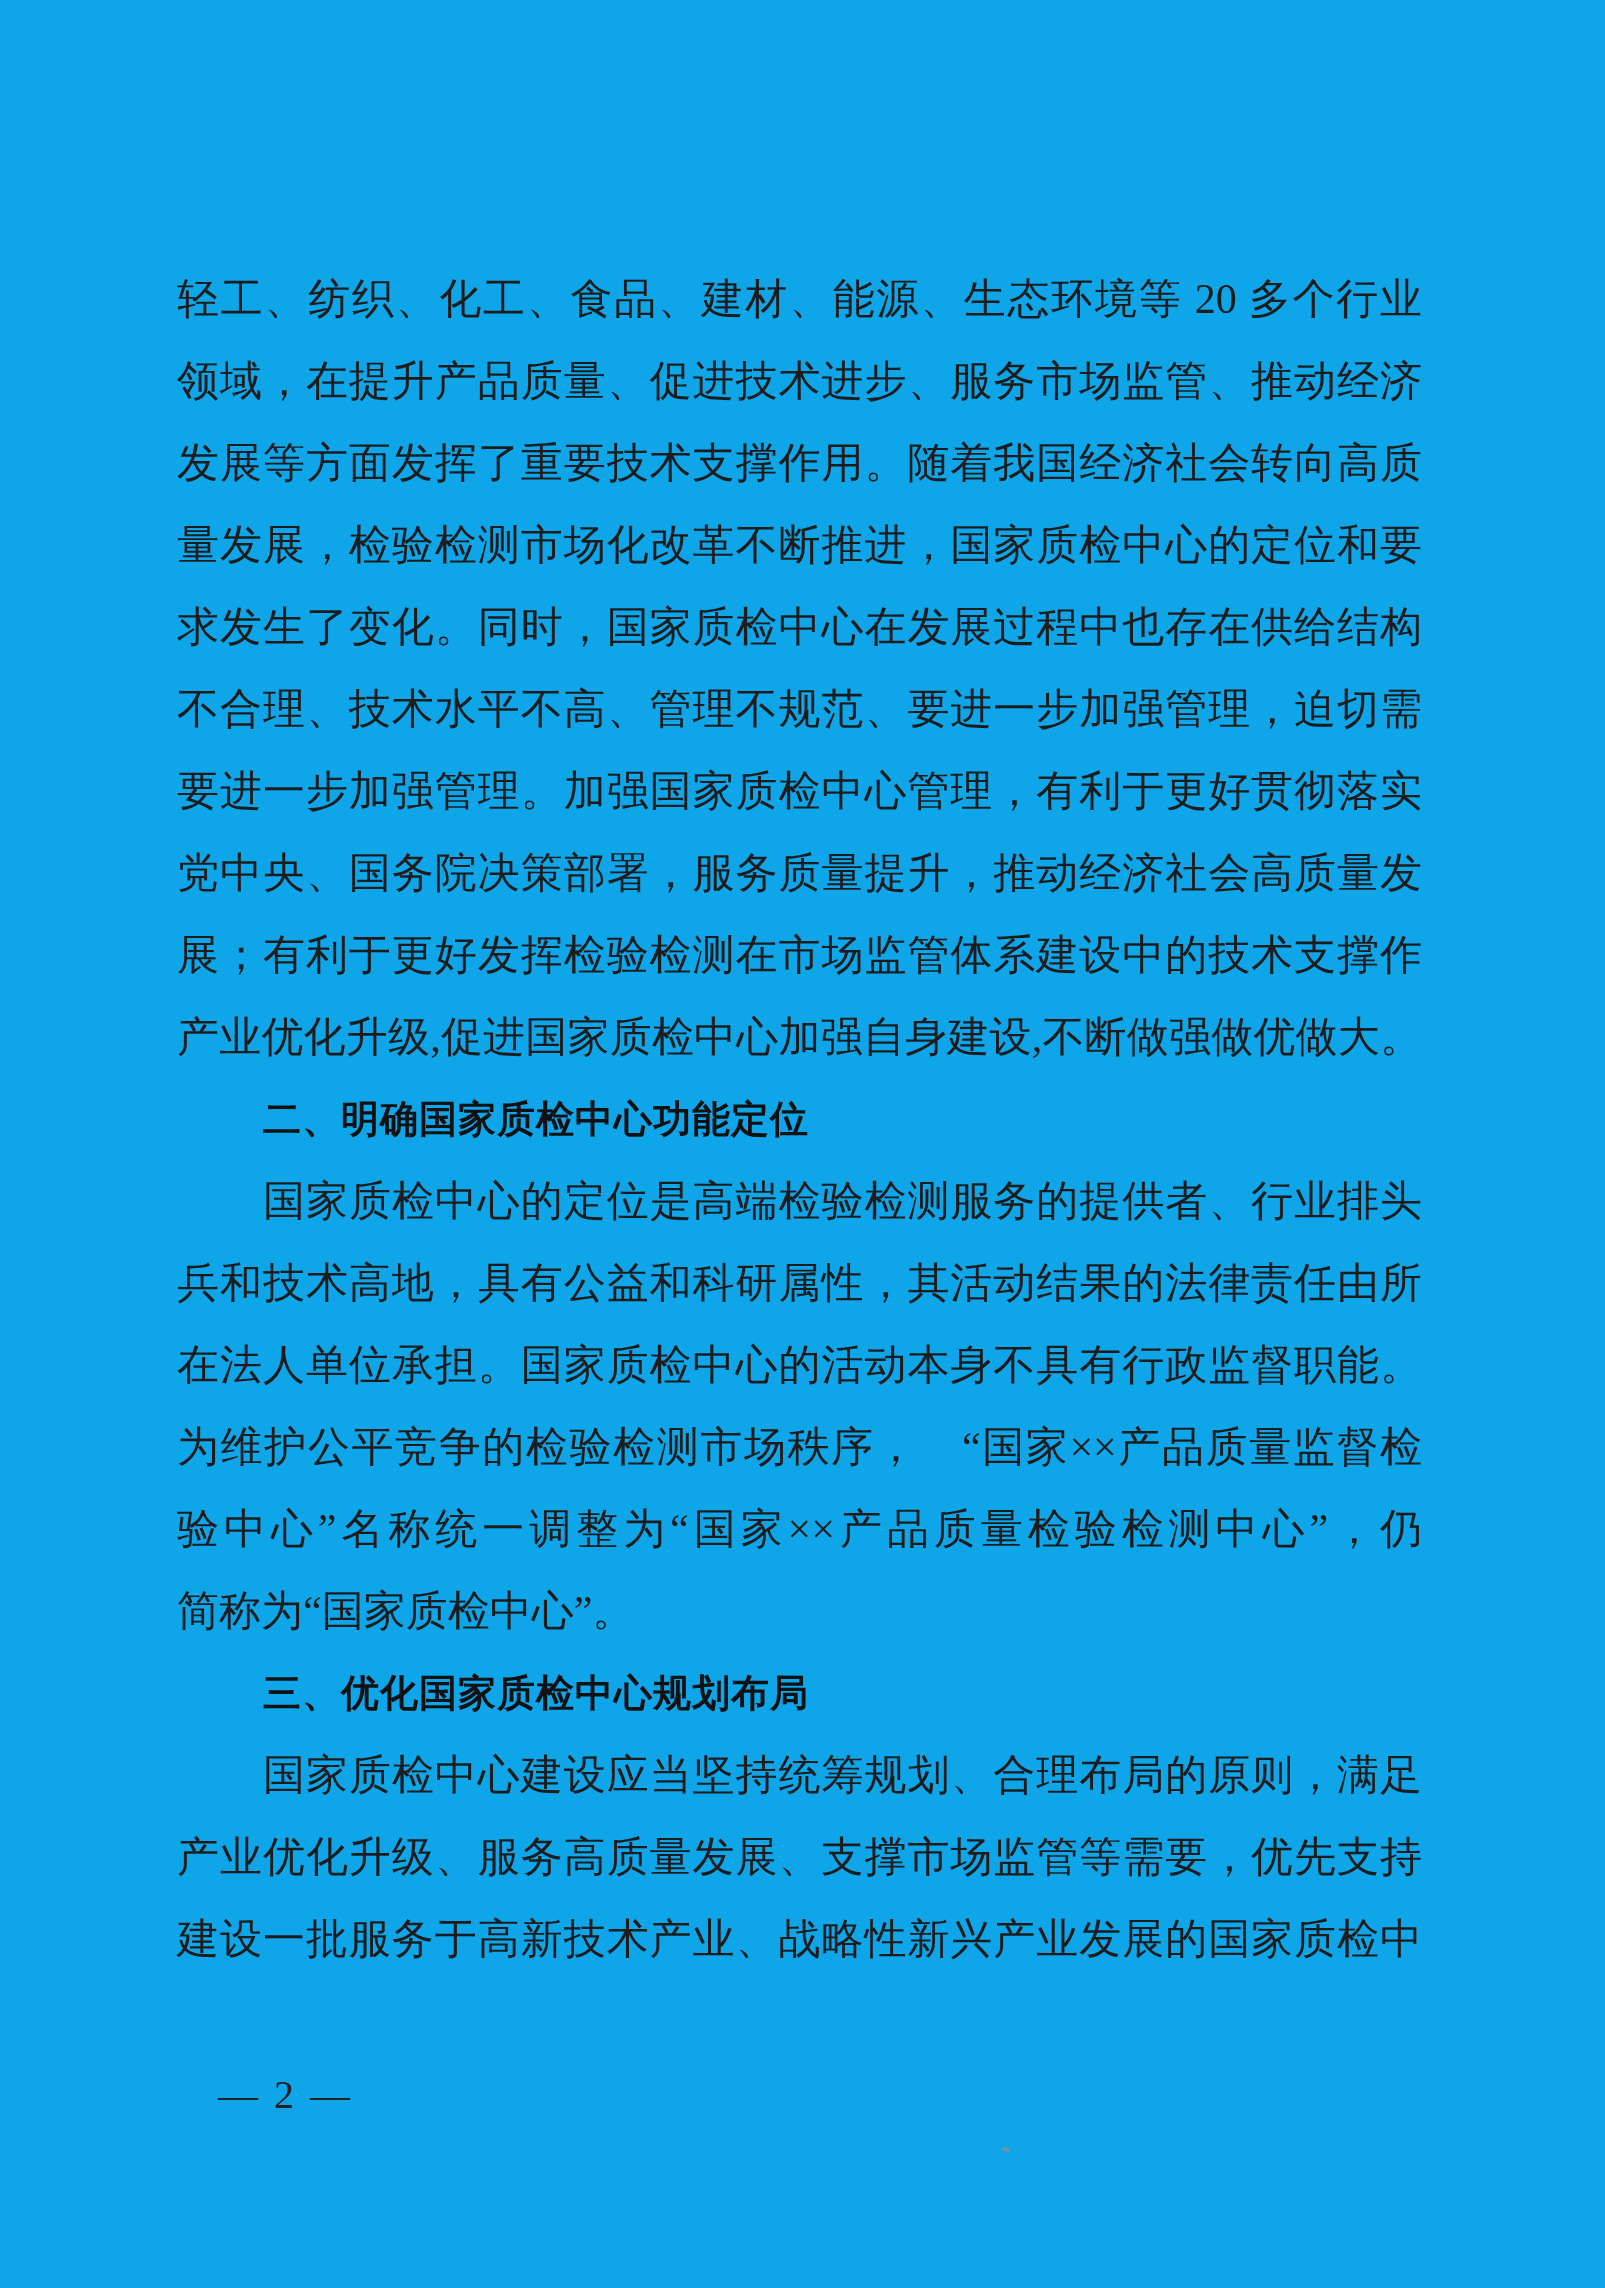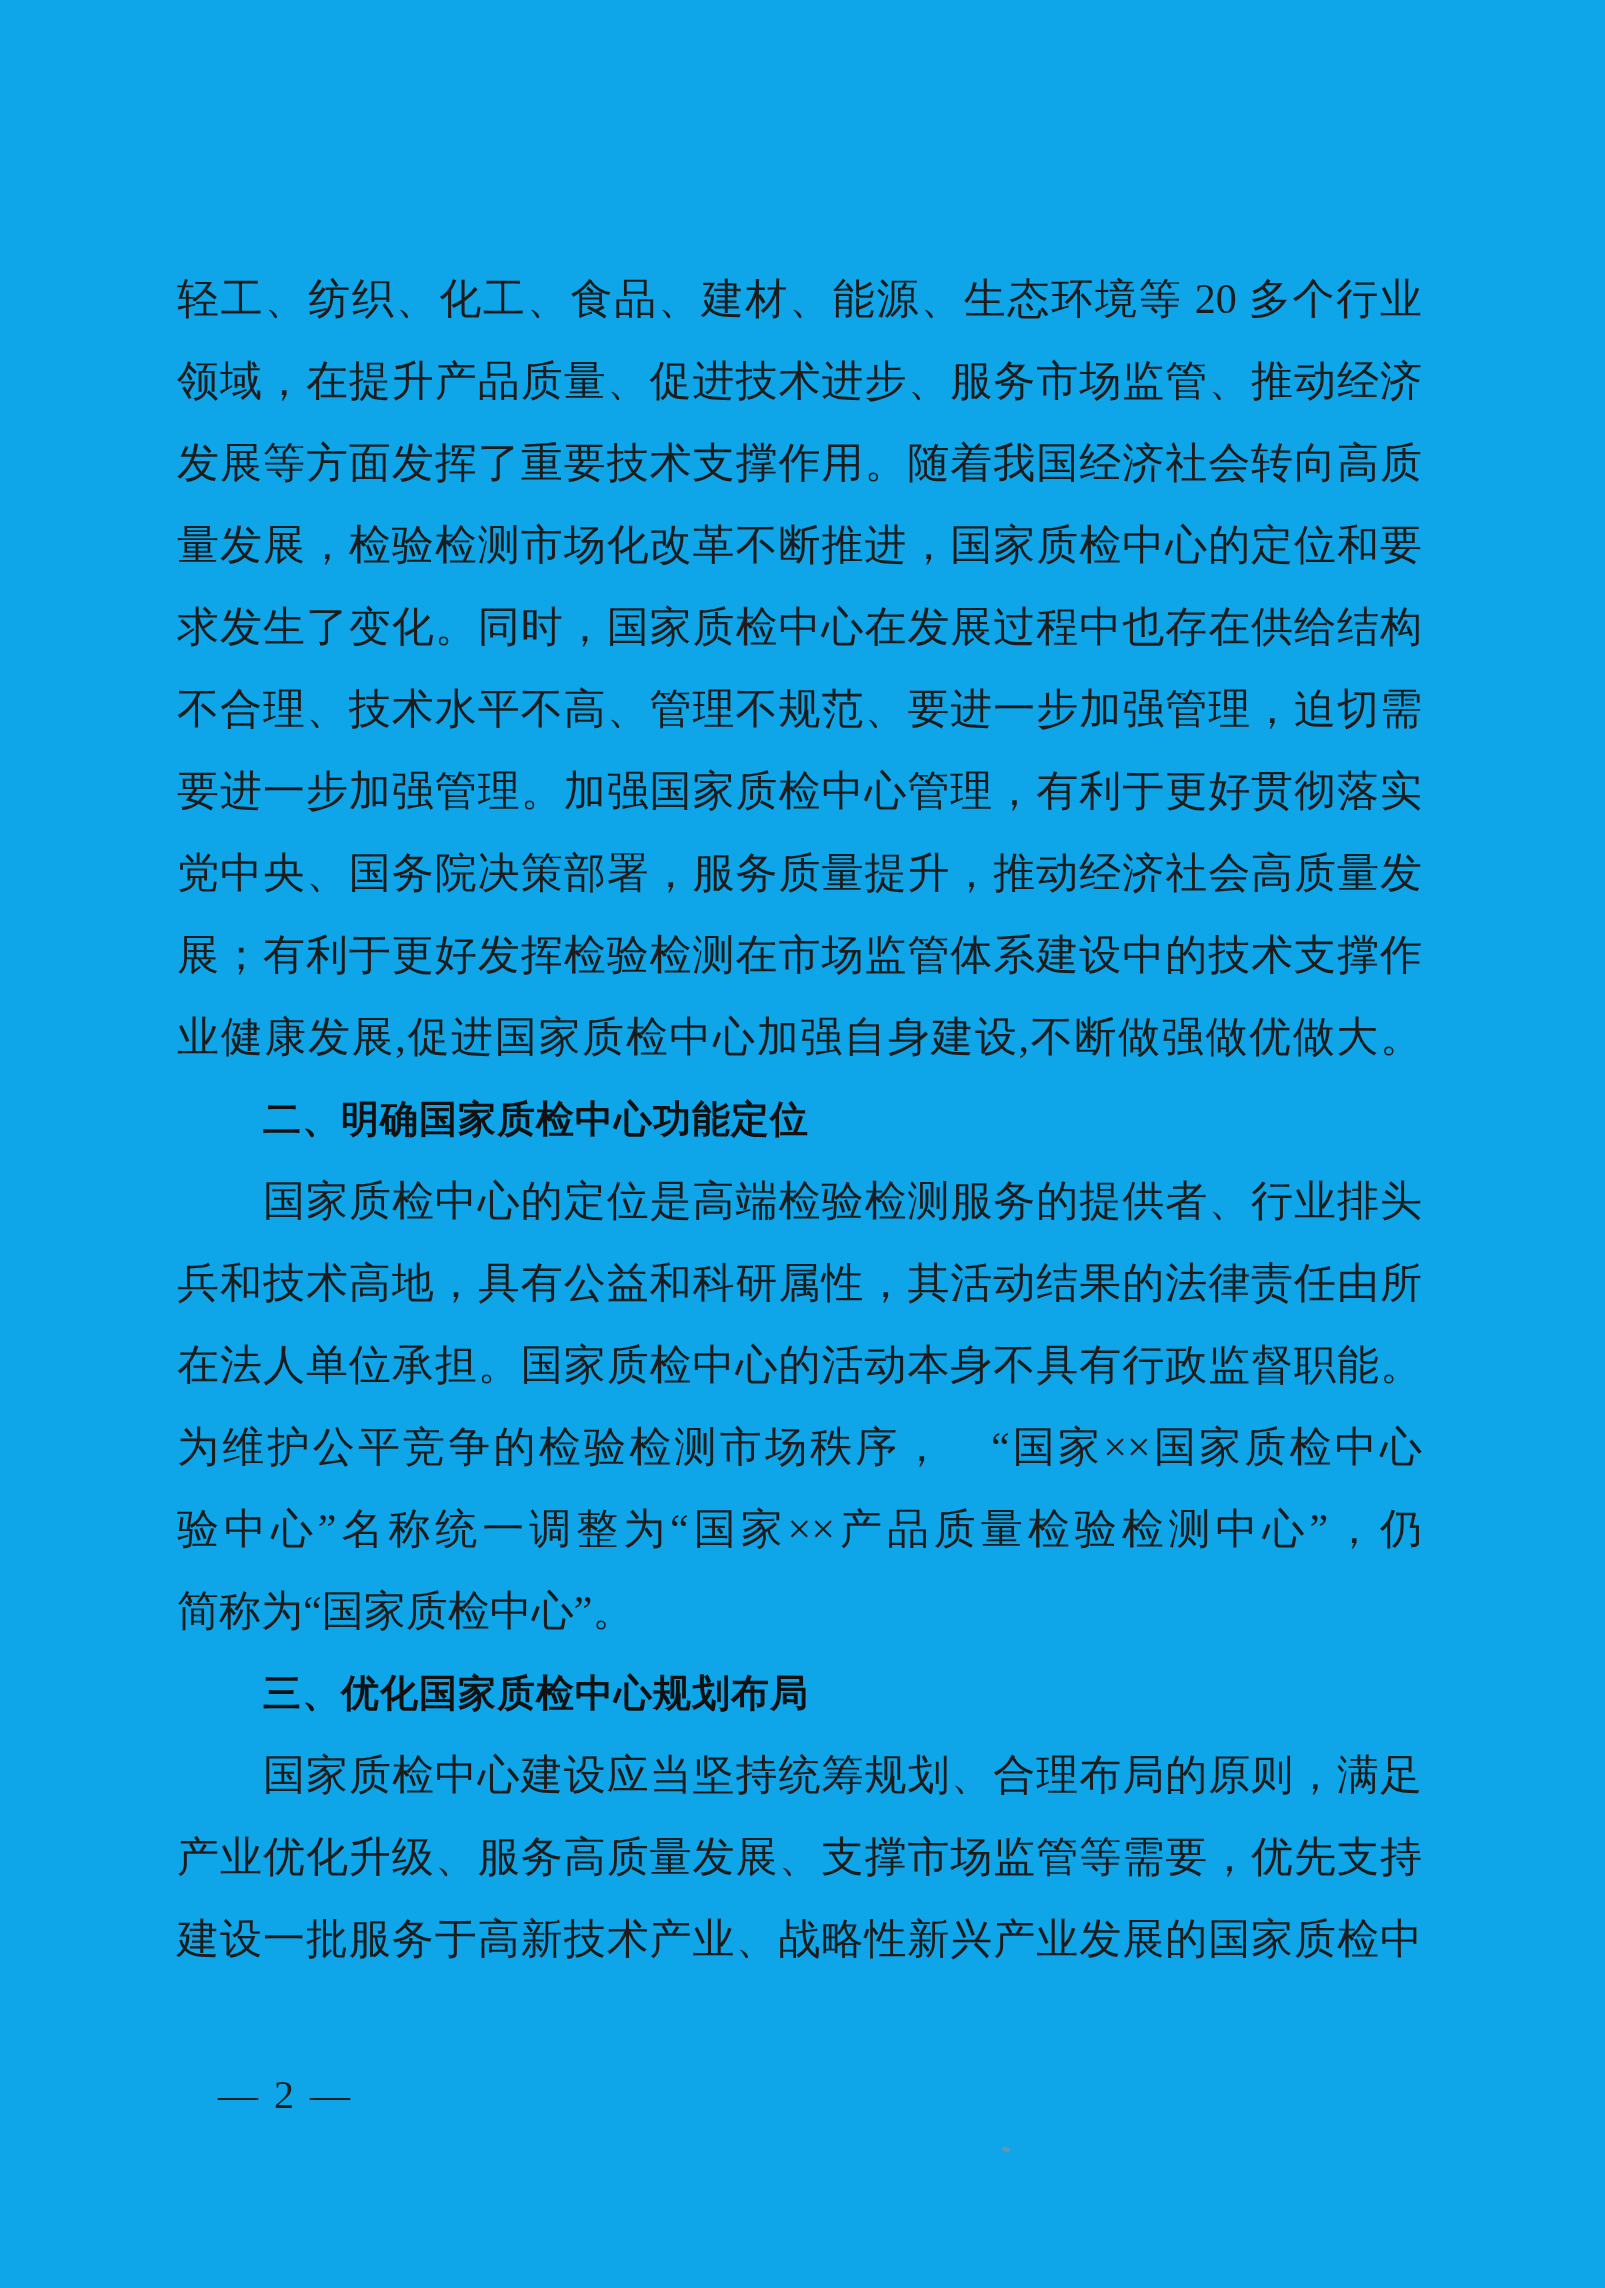--- a/index.html
+++ b/index.html
@@ -81,26 +81,26 @@
   <div class="doc">
       <div class="ln body">轻工、纺织、化工、食品、建材、能源、生态环境等 20 多个行业</div>
       <div class="ln body">领域，在提升产品质量、促进技术进步、服务市场监管、推动经济</div>
       <div class="ln body">发展等方面发挥了重要技术支撑作用。随着我国经济社会转向高质</div>
       <div class="ln body">量发展，检验检测市场化改革不断推进，国家质检中心的定位和要</div>
       <div class="ln body">求发生了变化。同时，国家质检中心在发展过程中也存在供给结构</div>
       <div class="ln body">不合理、技术水平不高、管理不规范、要进一步加强管理，迫切需</div>
       <div class="ln body">要进一步加强管理。加强国家质检中心管理，有利于更好贯彻落实</div>
       <div class="ln body">党中央、国务院决策部署，服务质量提升，推动经济社会高质量发</div>
       <div class="ln body">展；有利于更好发挥检验检测在市场监管体系建设中的技术支撑作</div>
-      <div class="ln body">业健康发展,促进国家质检中心加强自身建设,不断做强做优做大。</div>
+      <div class="ln body">产业优化升级,促进国家质检中心加强自身建设,不断做强做优做大。</div>
       <div class="ln heading">二、明确国家质检中心功能定位</div>
       <div class="ln body-indent">国家质检中心的定位是高端检验检测服务的提供者、行业排头</div>
       <div class="ln body">兵和技术高地，具有公益和科研属性，其活动结果的法律责任由所</div>
       <div class="ln body">在法人单位承担。国家质检中心的活动本身不具有行政监督职能。</div>
-      <div class="ln body">为维护公平竞争的检验检测市场秩序，　“国家××国家质检中心</div>
+      <div class="ln body">为维护公平竞争的检验检测市场秩序，　“国家××产品质量监督检</div>
       <div class="ln body">验中心”名称统一调整为“国家××产品质量检验检测中心”，仍</div>
       <div class="ln body-short">简称为“国家质检中心”。</div>
       <div class="ln heading">三、优化国家质检中心规划布局</div>
       <div class="ln body-indent">国家质检中心建设应当坚持统筹规划、合理布局的原则，满足</div>
       <div class="ln body">产业优化升级、服务高质量发展、支撑市场监管等需要，优先支持</div>
       <div class="ln body">建设一批服务于高新技术产业、战略性新兴产业发展的国家质检中</div>
     </div>
   <div class="page-num">— 2 —</div>
   <div class="speck"></div>
 </div>

